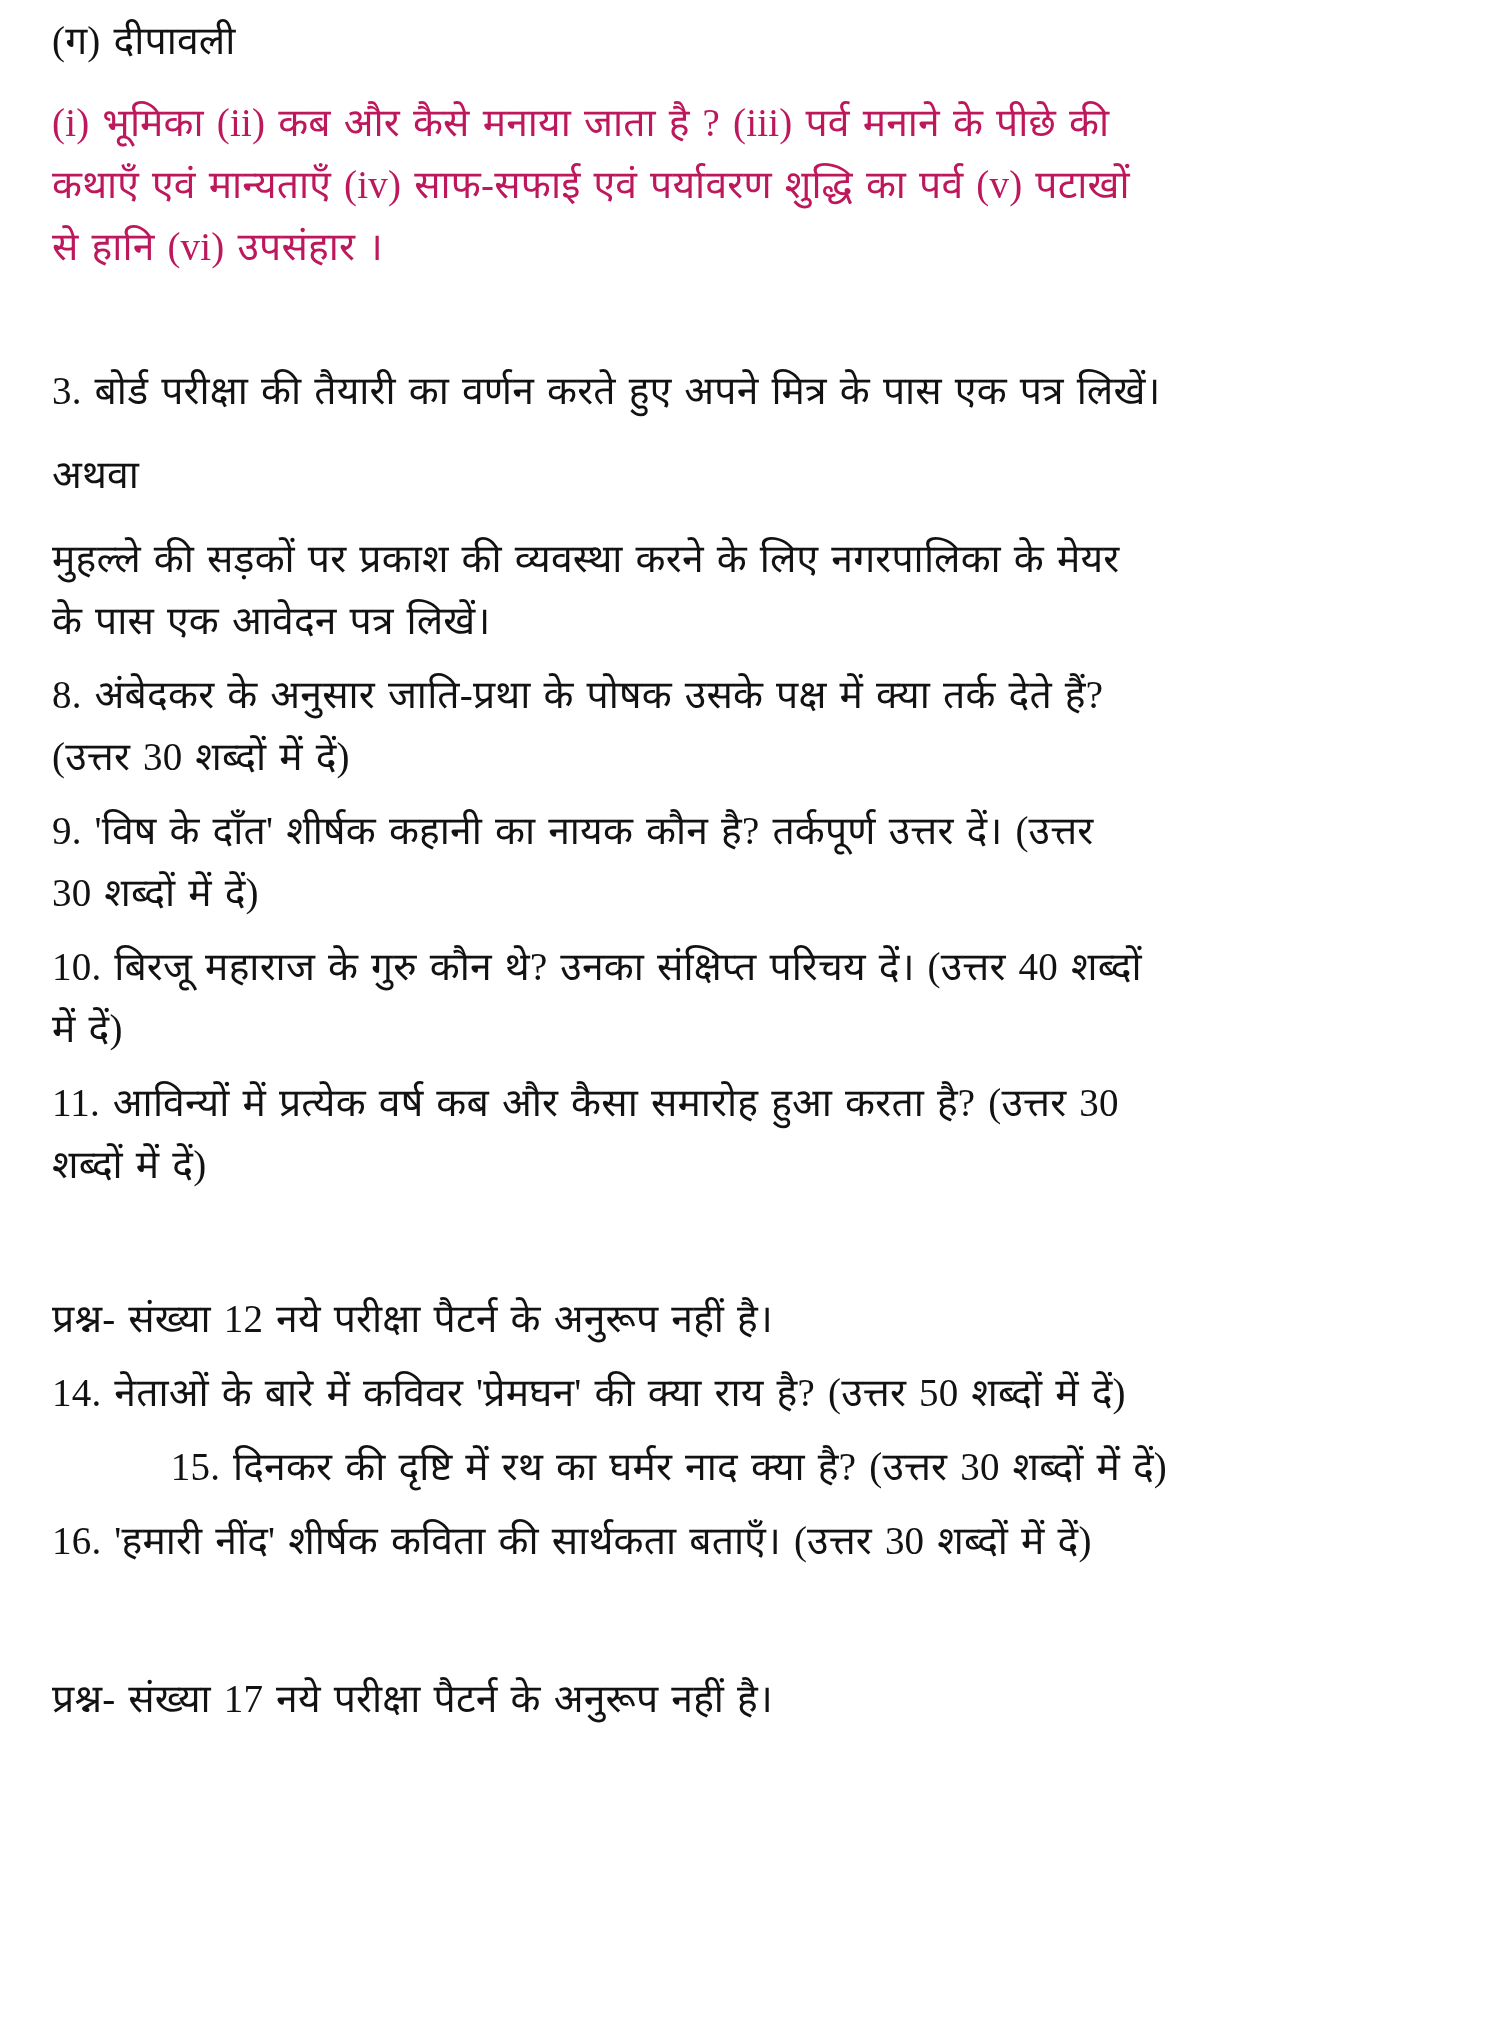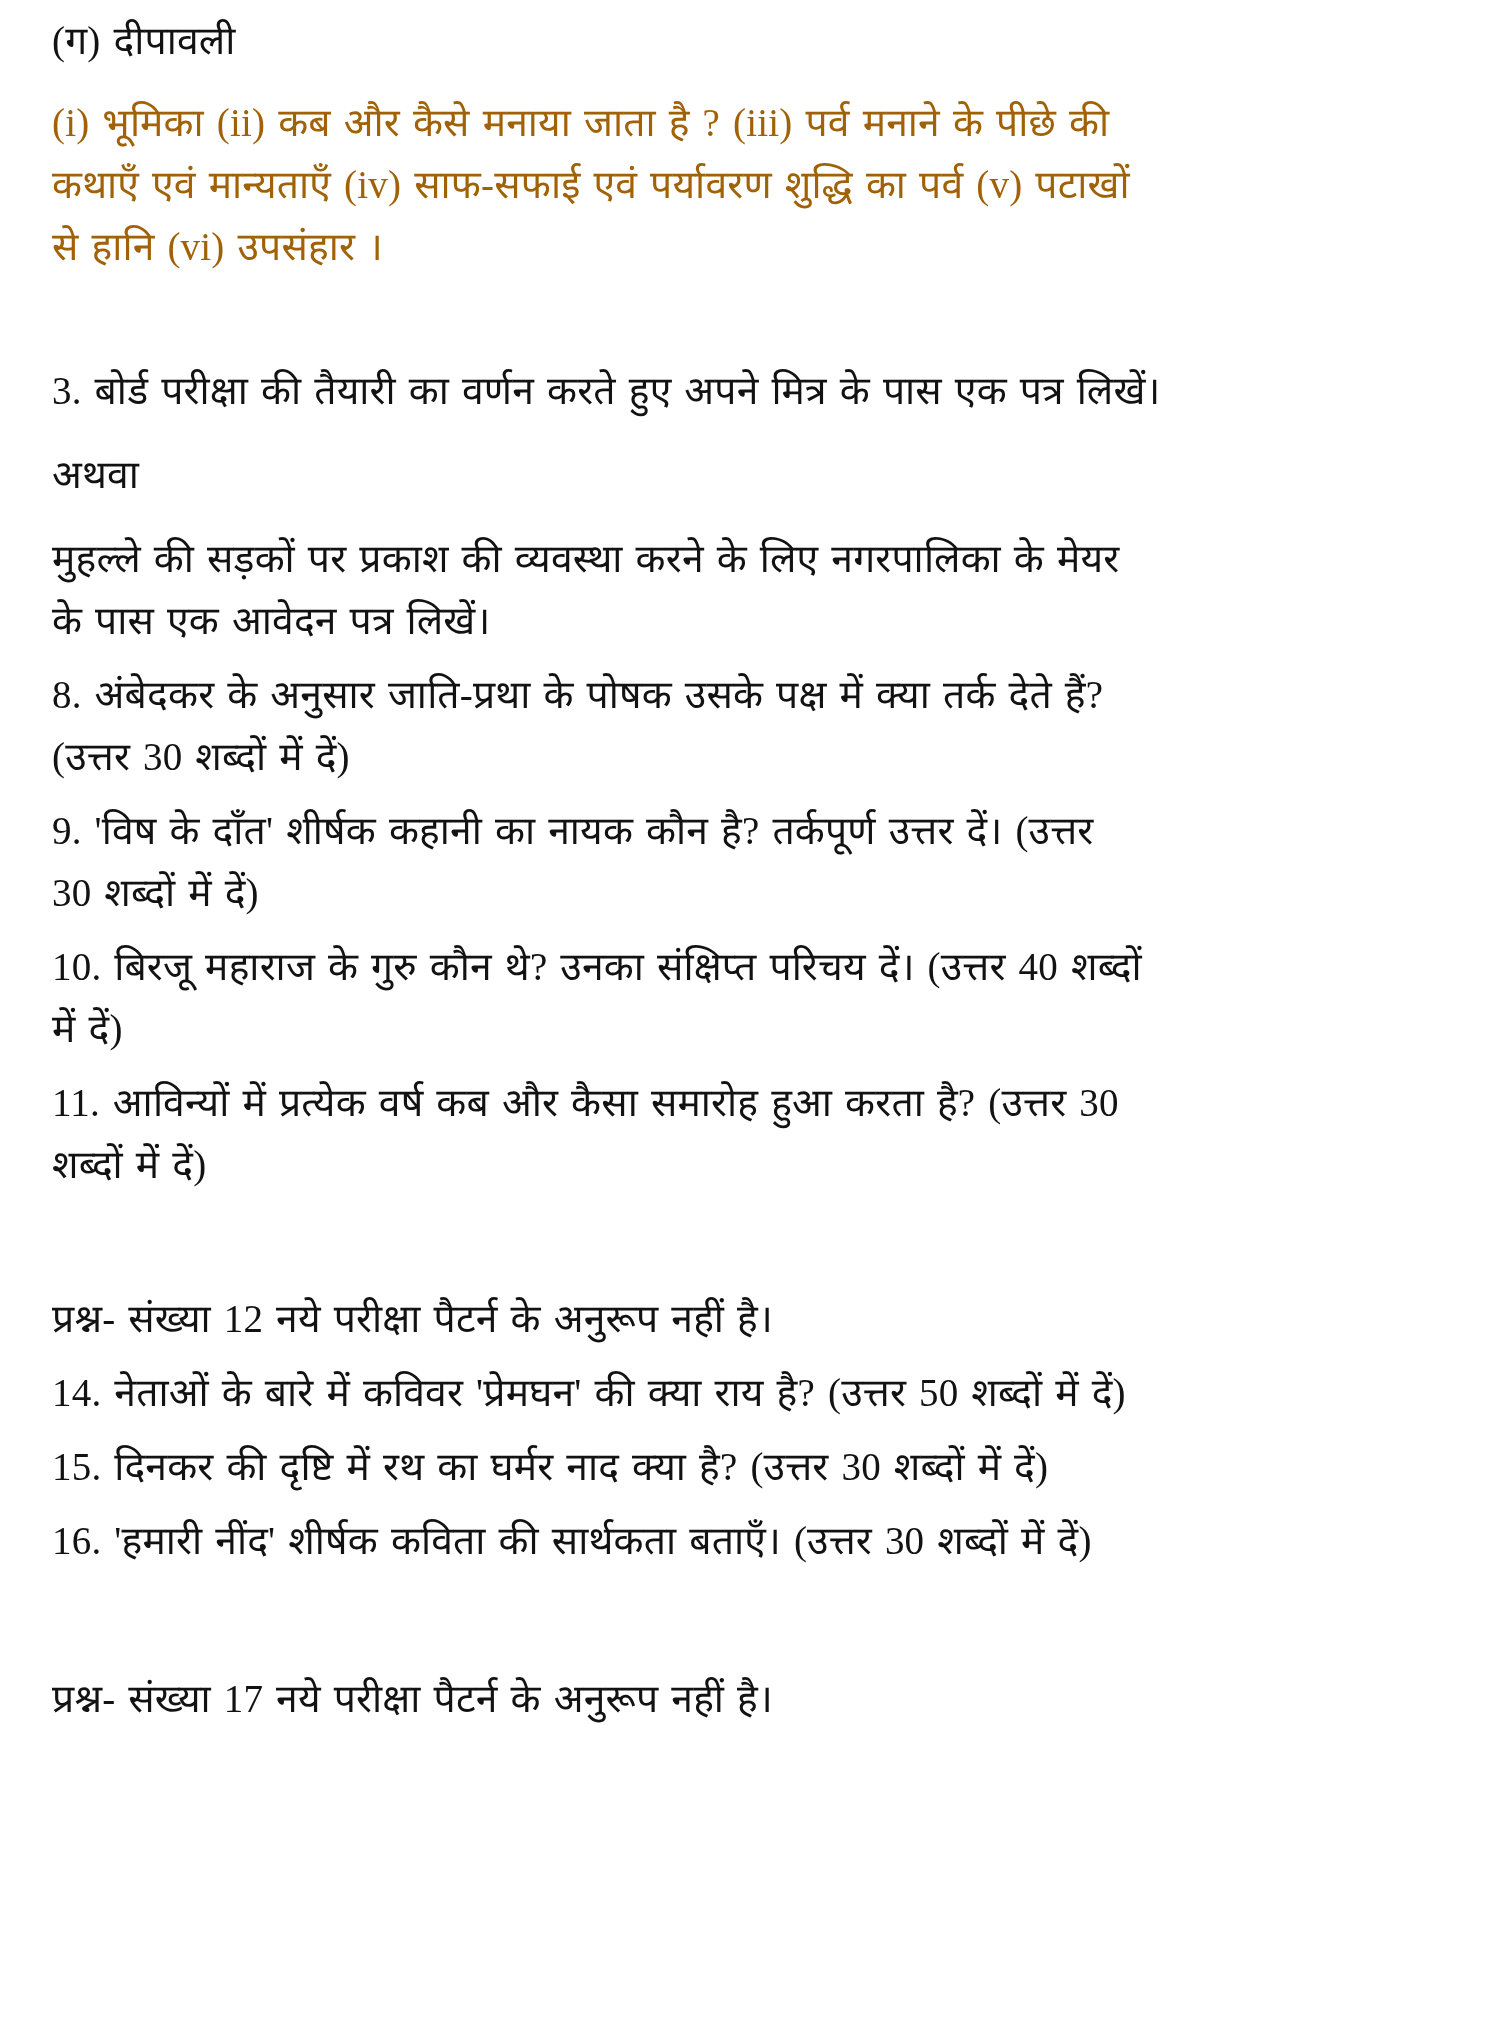--- a/index.html
+++ b/index.html
@@ -61,21 +61,21 @@
   .measure-q9    { max-width: 1060px; }
   .measure-q11   { max-width: 1075px; }
 </style>
 </head>
 <body style="background-color: rgb(255, 255, 255);">
 
 <div class="page" style="background-color: rgb(255, 255, 255);">
 
   <p class="para blk-c-deepawali" style="color: rgb(18, 18, 18);">(ग) दीपावली</p>
 
-  <p class="para blk-outline measure-full" style="color: #a16207;">(i) भूमिका (ii) कब और कैसे मनाया जाता है ? (iii) पर्व मनाने के पीछे की कथाएँ एवं मान्यताएँ (iv) साफ-सफाई एवं पर्यावरण शुद्धि का पर्व (v) पटाखों से हानि (vi) उपसंहार ।</p>
+  <p class="para blk-outline measure-full" style="color: #be185d;">(i) भूमिका (ii) कब और कैसे मनाया जाता है ? (iii) पर्व मनाने के पीछे की कथाएँ एवं मान्यताएँ (iv) साफ-सफाई एवं पर्यावरण शुद्धि का पर्व (v) पटाखों से हानि (vi) उपसंहार ।</p>
 
   <p class="para blk-q3 measure-full" style="color: rgb(18, 18, 18);">3. बोर्ड परीक्षा की तैयारी का वर्णन करते हुए अपने मित्र के पास एक पत्र लिखें।</p>
 
   <p class="para blk-athwa" style="color: rgb(18, 18, 18);">अथवा</p>
 
   <p class="para blk-q3b measure-wide" style="color: rgb(18, 18, 18);">मुहल्ले की सड़कों पर प्रकाश की व्यवस्था करने के लिए नगरपालिका के मेयर के पास एक आवेदन पत्र लिखें।</p>
 
 
   <p class="para blk-q8 measure-q8" style="color: rgb(18, 18, 18);">8. अंबेदकर के अनुसार जाति-प्रथा के पोषक उसके पक्ष में क्या तर्क देते हैं? (उत्तर 30 शब्दों में दें)</p>
 
@@ -83,19 +83,19 @@
 
   <p class="para blk-q10 measure-full" style="color: rgb(18, 18, 18);">10. बिरजू महाराज के गुरु कौन थे? उनका संक्षिप्त परिचय दें। (उत्तर 40 शब्दों में दें)</p>
 
   <p class="para blk-q11 measure-q11" style="color: rgb(18, 18, 18);">11. आविन्यों में प्रत्येक वर्ष कब और कैसा समारोह हुआ करता है? (उत्तर 30 शब्दों में दें)</p>
 
   <p class="para blk-note-12" style="color: rgb(18, 18, 18);">प्रश्न- संख्या 12 नये परीक्षा पैटर्न के अनुरूप नहीं है।</p>
 
 
   <p class="para blk-q14 measure-full" style="color: rgb(18, 18, 18);">14. नेताओं के बारे में कविवर 'प्रेमघन' की क्या राय है? (उत्तर 50 शब्दों में दें)</p>
 
-  <p class="para blk-q15 measure-full" style="color: rgb(18, 18, 18);">15. दिनकर की दृष्टि में रथ का घर्मर नाद क्या है? (उत्तर 30 शब्दों में दें)</p>
+  <p class="para blk-q15 measure-full" style="color: rgb(18, 18, 18); text-align: right;">15. दिनकर की दृष्टि में रथ का घर्मर नाद क्या है? (उत्तर 30 शब्दों में दें)</p>
 
   <p class="para blk-q16 measure-full" style="color: rgb(18, 18, 18);">16. 'हमारी नींद' शीर्षक कविता की सार्थकता बताएँ। (उत्तर 30 शब्दों में दें)</p>
 
   <p class="para blk-note-17" style="color: rgb(18, 18, 18);">प्रश्न- संख्या 17 नये परीक्षा पैटर्न के अनुरूप नहीं है।</p>
 
 </div>
 
 </body></html>

